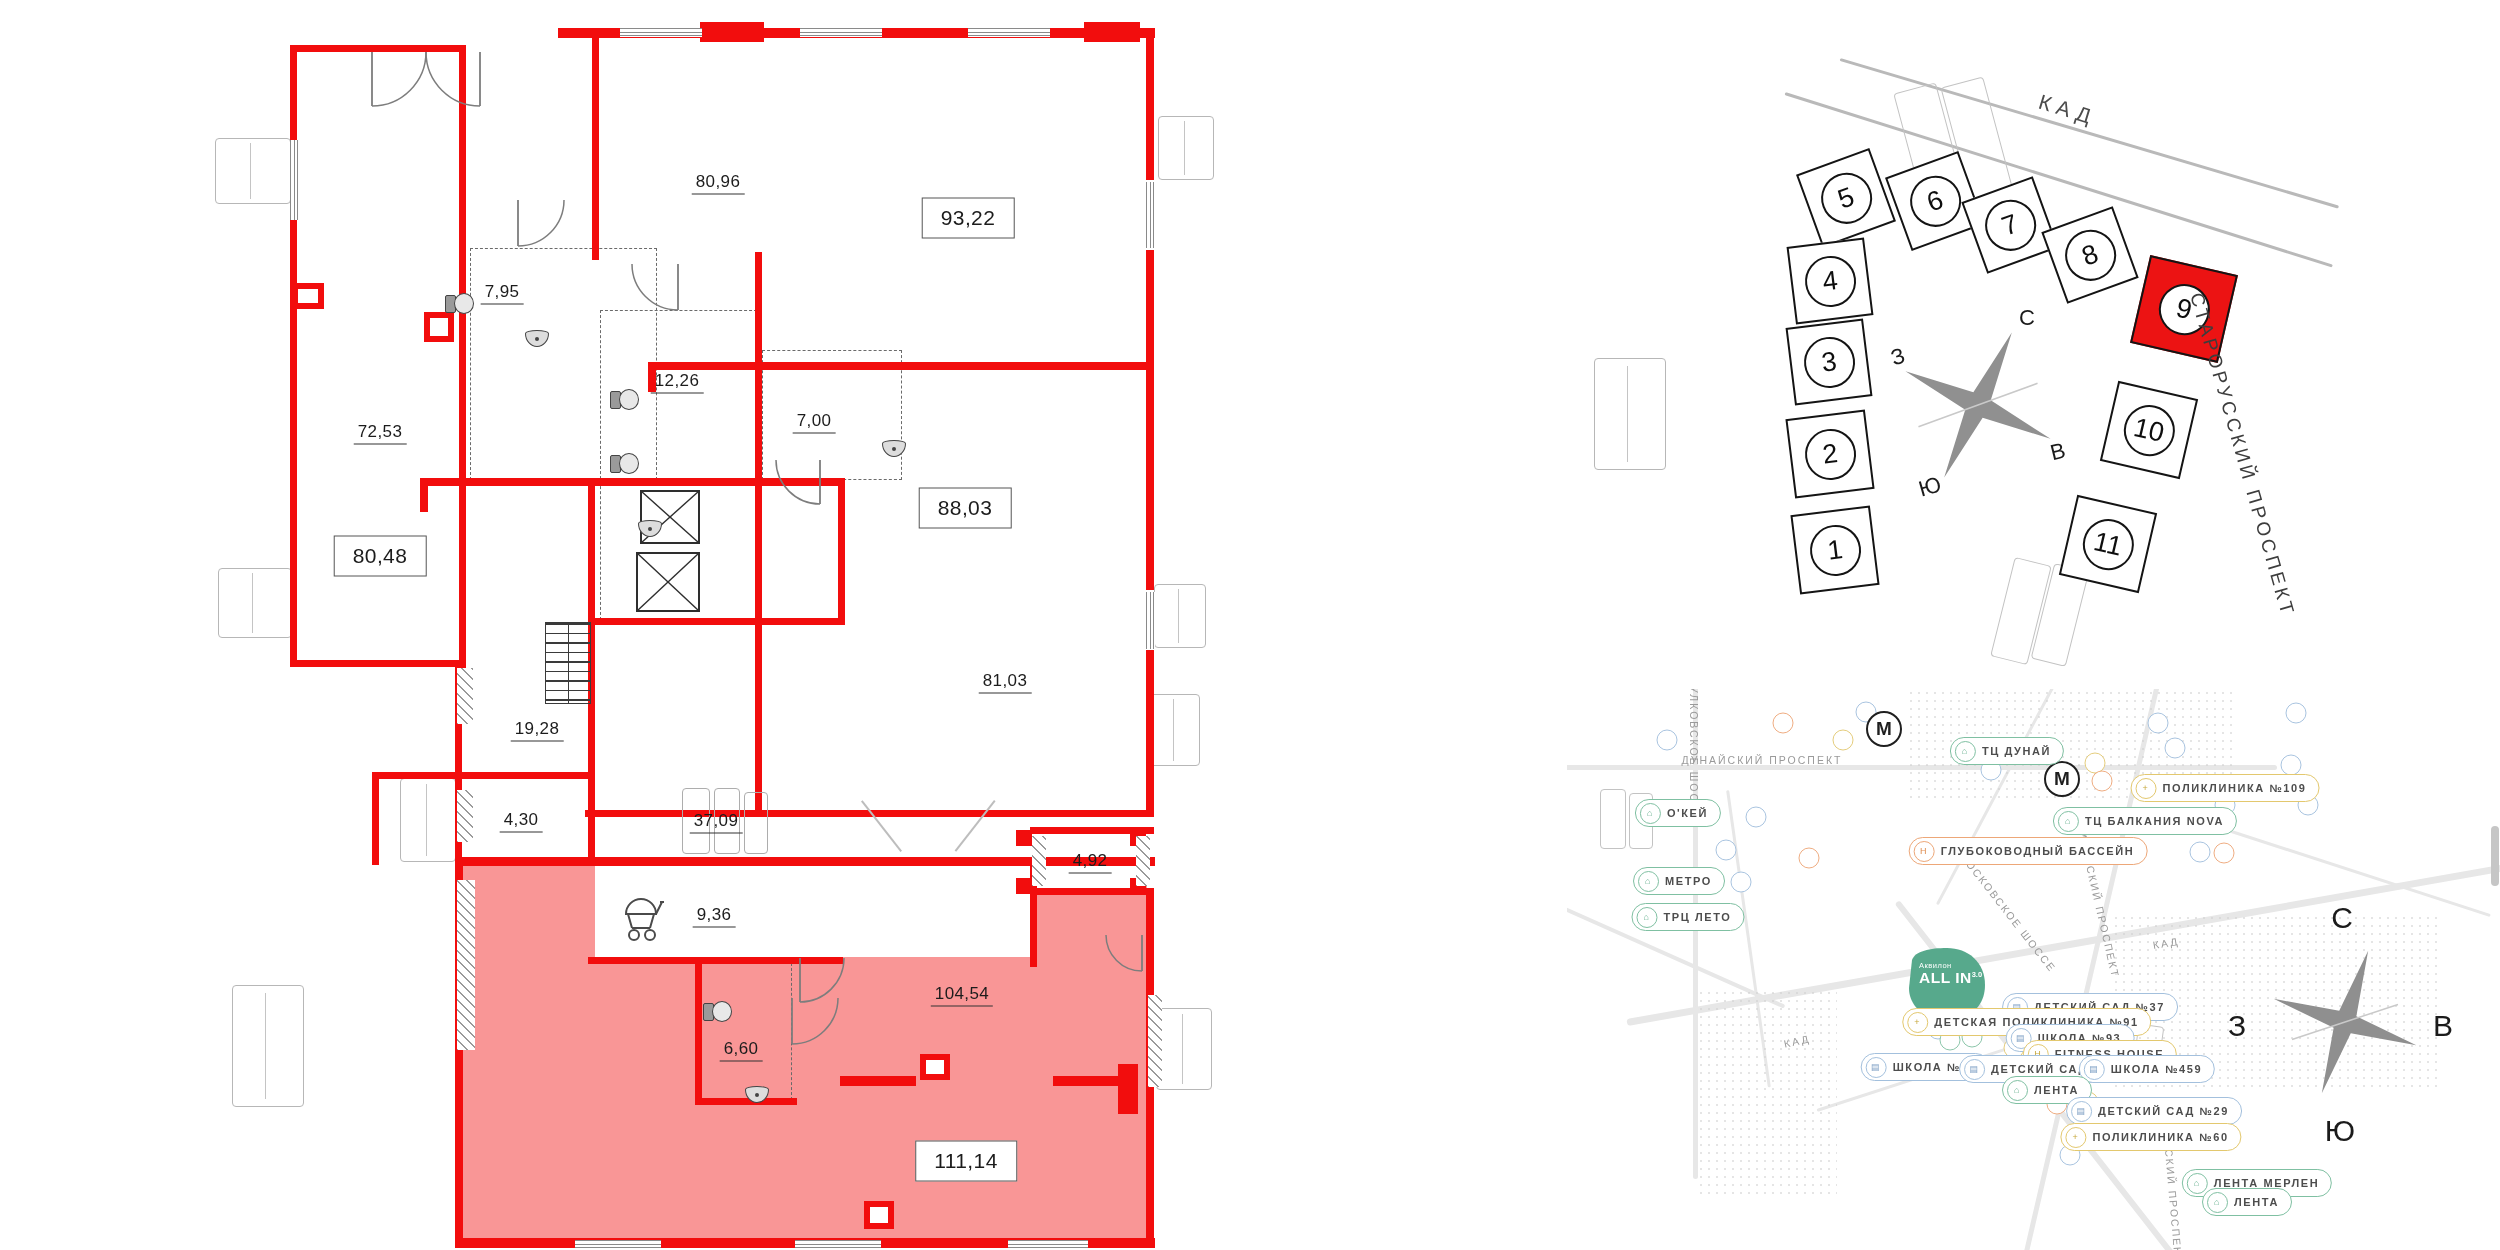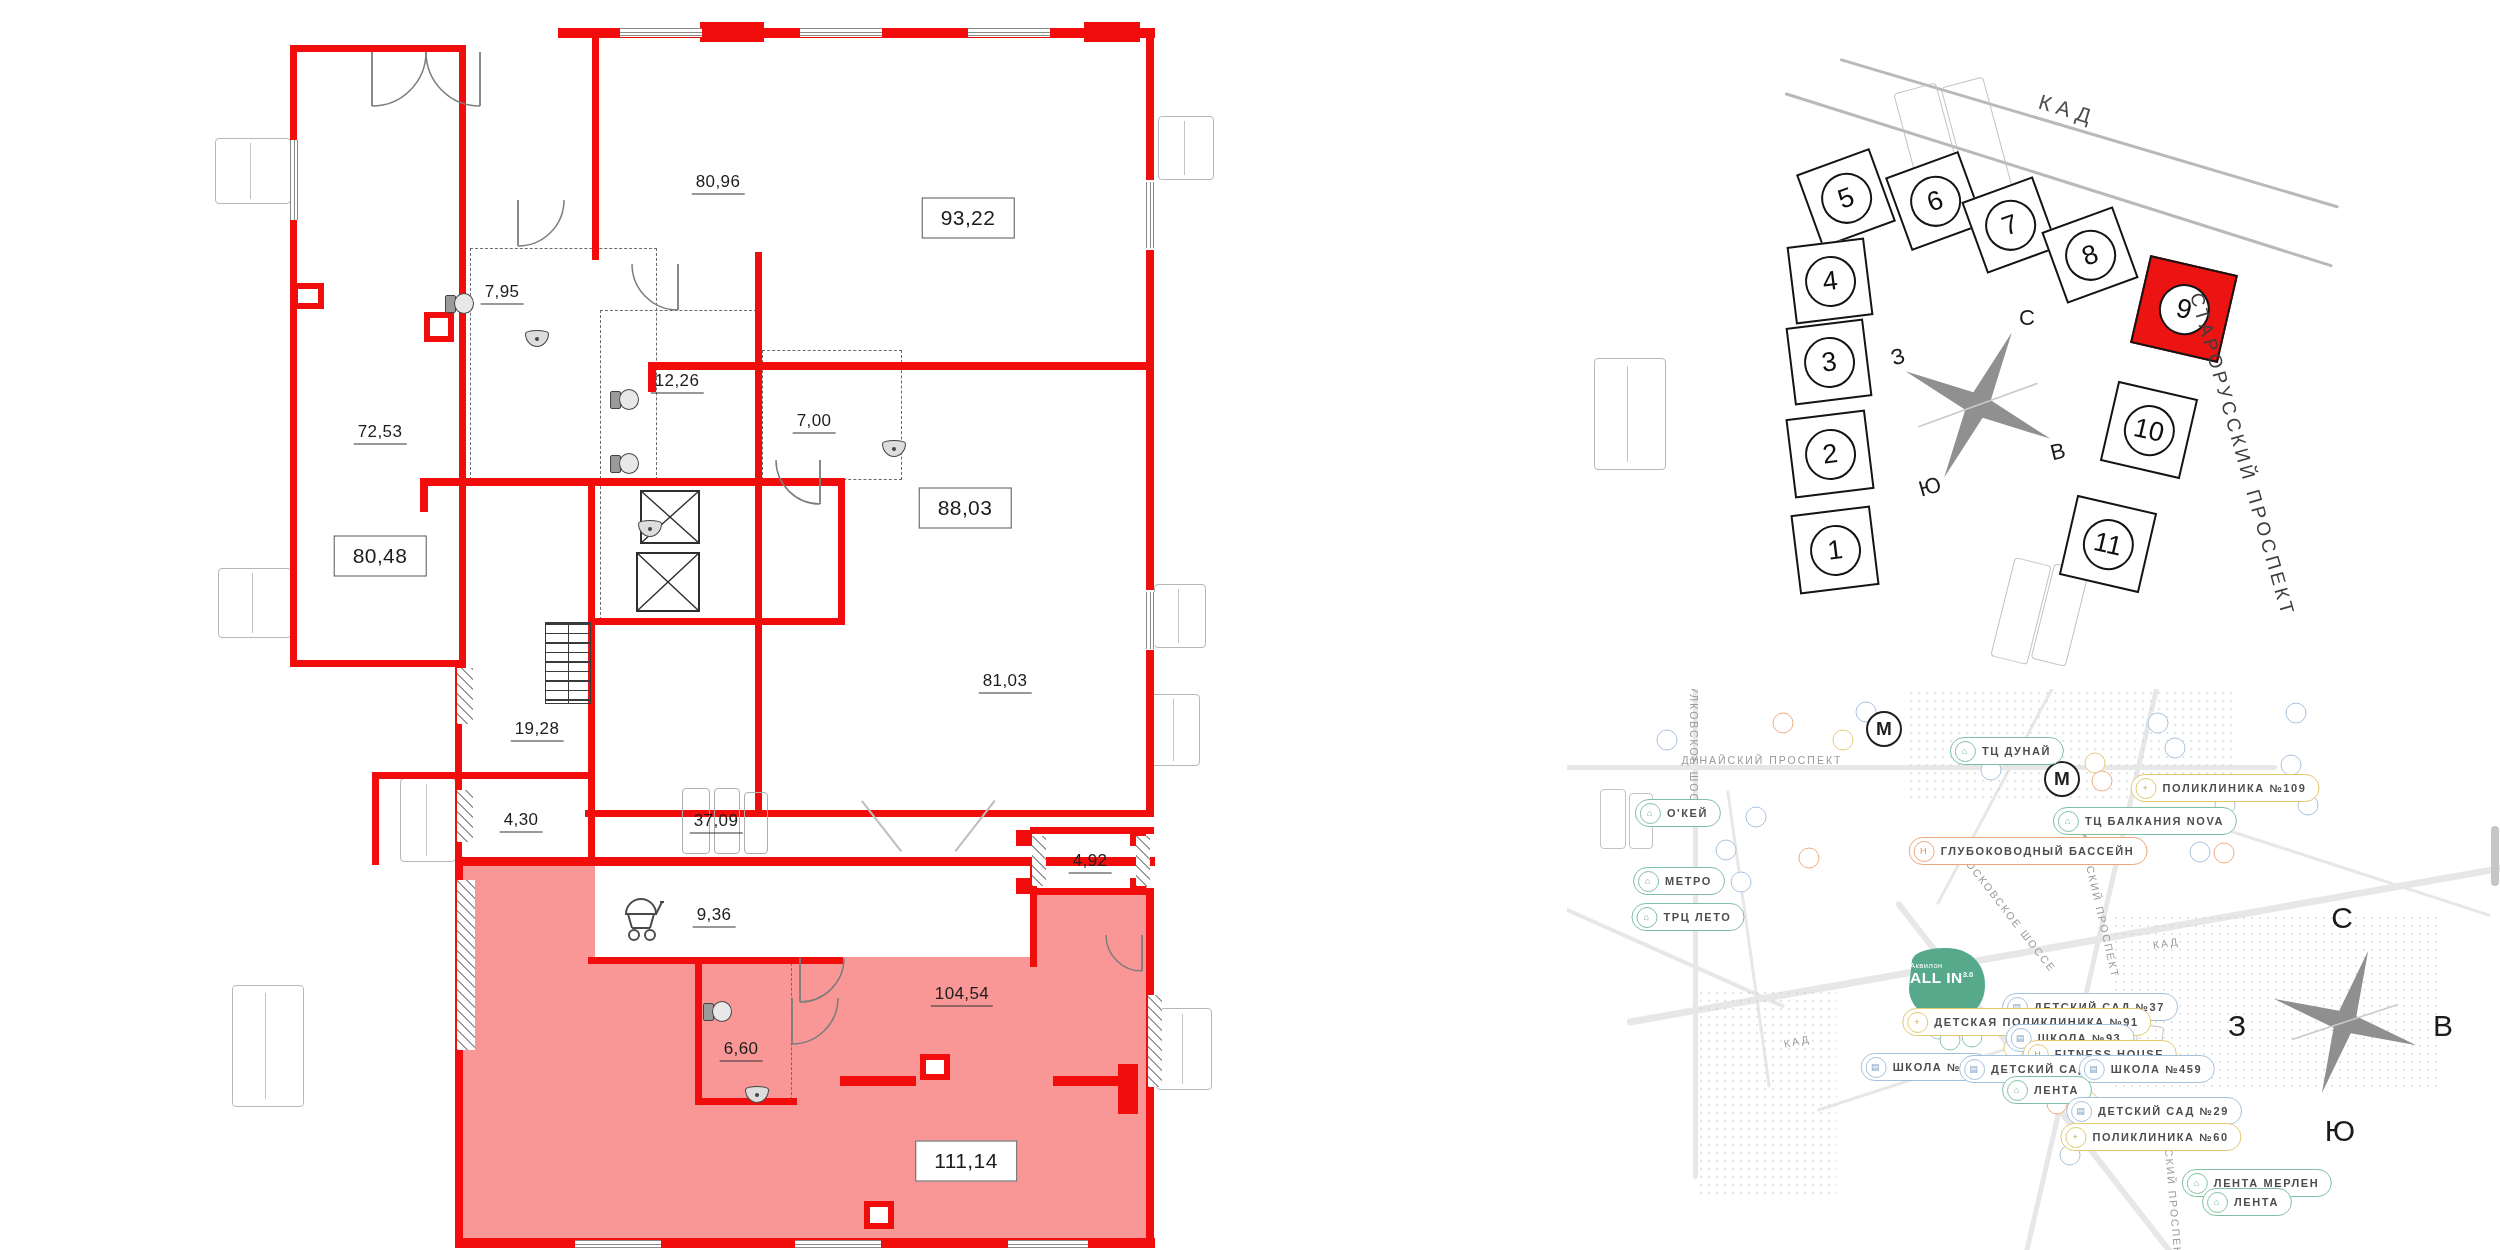--- a/index.html
+++ b/index.html
@@ -48,21 +48,21 @@
   .poi.blue,.poi.blue .ico{border-color:#a3c0dd}.poi.blue .ico{color:#7d9fc4}
   .poi.yellow,.poi.yellow .ico{border-color:#e3c86e}.poi.yellow .ico{color:#c7a93f}
   .poi.orange,.poi.orange .ico{border-color:#eda778}.poi.orange .ico{color:#de8c4e}
   .mini{position:absolute;width:21px;height:21px;border-radius:50%;background:#fff;transform:translate(-50%,-50%);display:flex;align-items:center;justify-content:center;font-size:9px;box-sizing:border-box}
   .mini.blue{border:1.4px solid #a9c4e0;color:#84a6c9}
   .mini.green{border:1.4px solid #8cc6aa;color:#5ba586}
   .mini.yellow{border:1.4px solid #e5cd7d;color:#c2a43d}
   .mini.orange{border:1.4px solid #efad82;color:#dd8a50}
   .metro{position:absolute;width:36px;height:36px;border:2.6px solid #1f1f1f;border-radius:50%;background:#fff;display:flex;align-items:center;justify-content:center;font-weight:bold;font-size:19px;color:#1f1f1f;transform:translate(-50%,-50%);box-sizing:border-box}
   .blob{position:absolute;width:82px;height:74px}
-  .blob .btxt{position:absolute;left:4px;top:15px;color:#fff;line-height:1}
+  .blob .btxt{position:absolute;left:13px;top:15px;color:#fff;line-height:1}
   .blob .brand{font-size:7.5px;letter-spacing:.5px;display:block}
   .blob .allin{font-size:15.5px;font-weight:bold;letter-spacing:.5px}
   .blob sup{font-size:7.5px;font-weight:bold}
   .scrollbar{position:absolute;width:8px;border-radius:4px;background:#c6c6c6}
 </style>
 </head>
 <body>
 
 <div id="app">
   <div id="plan" class="abs" style="left:0;top:0;width:1567px;height:1250px">

